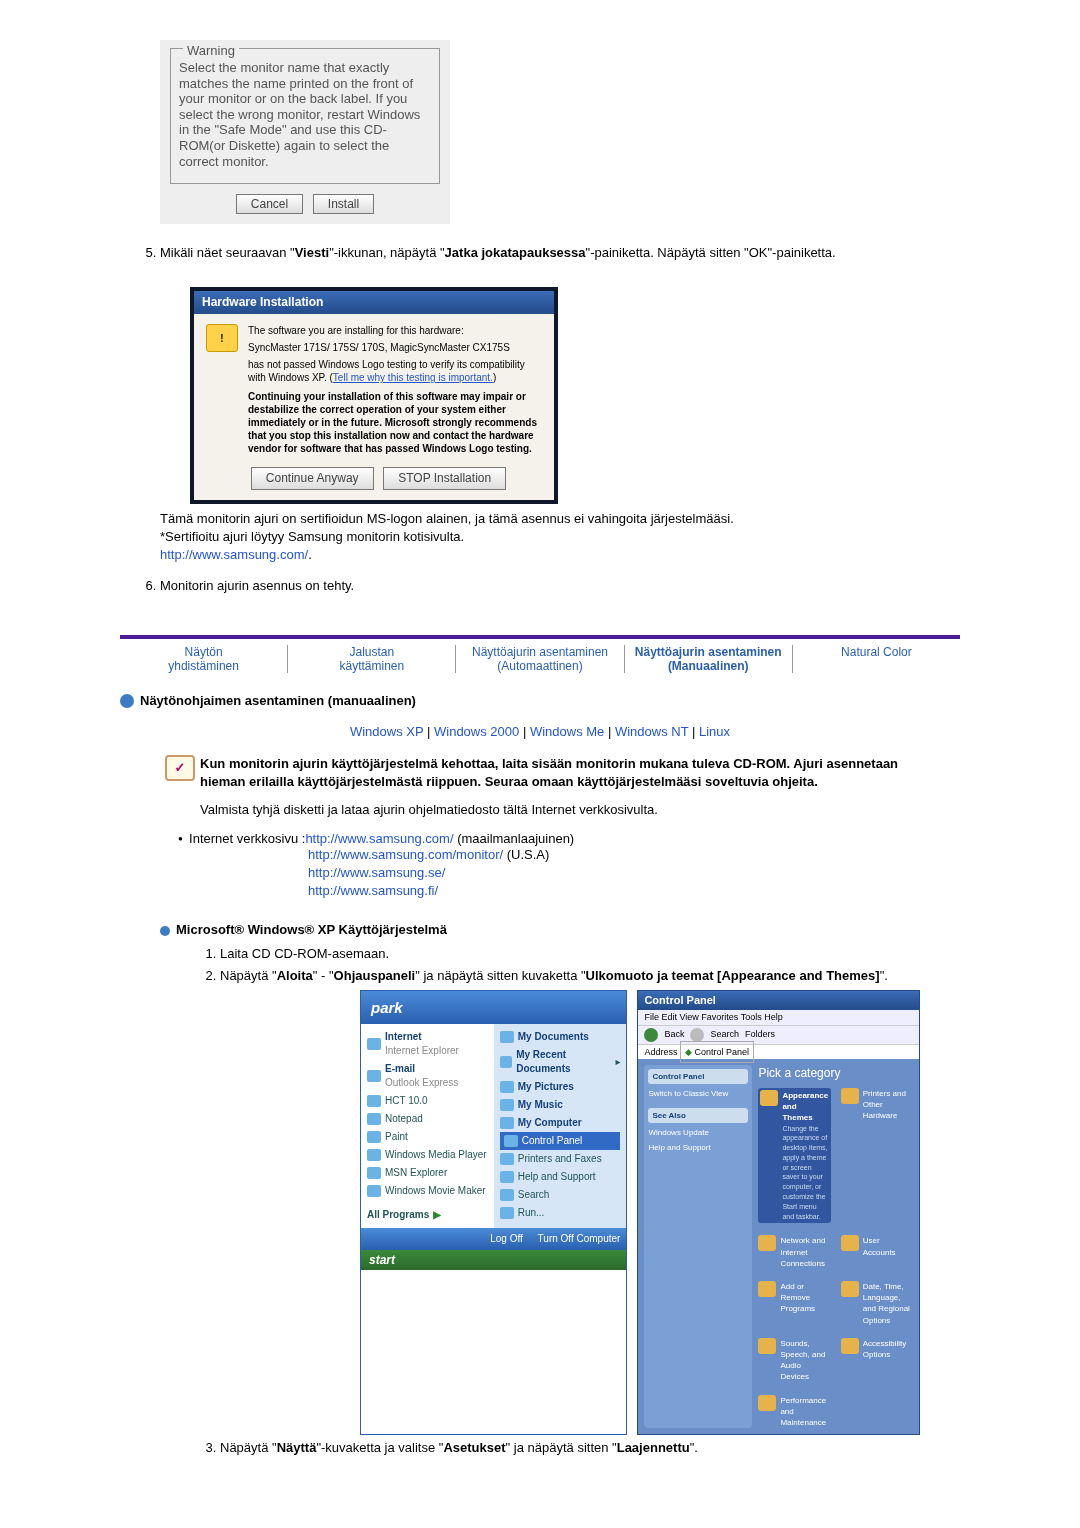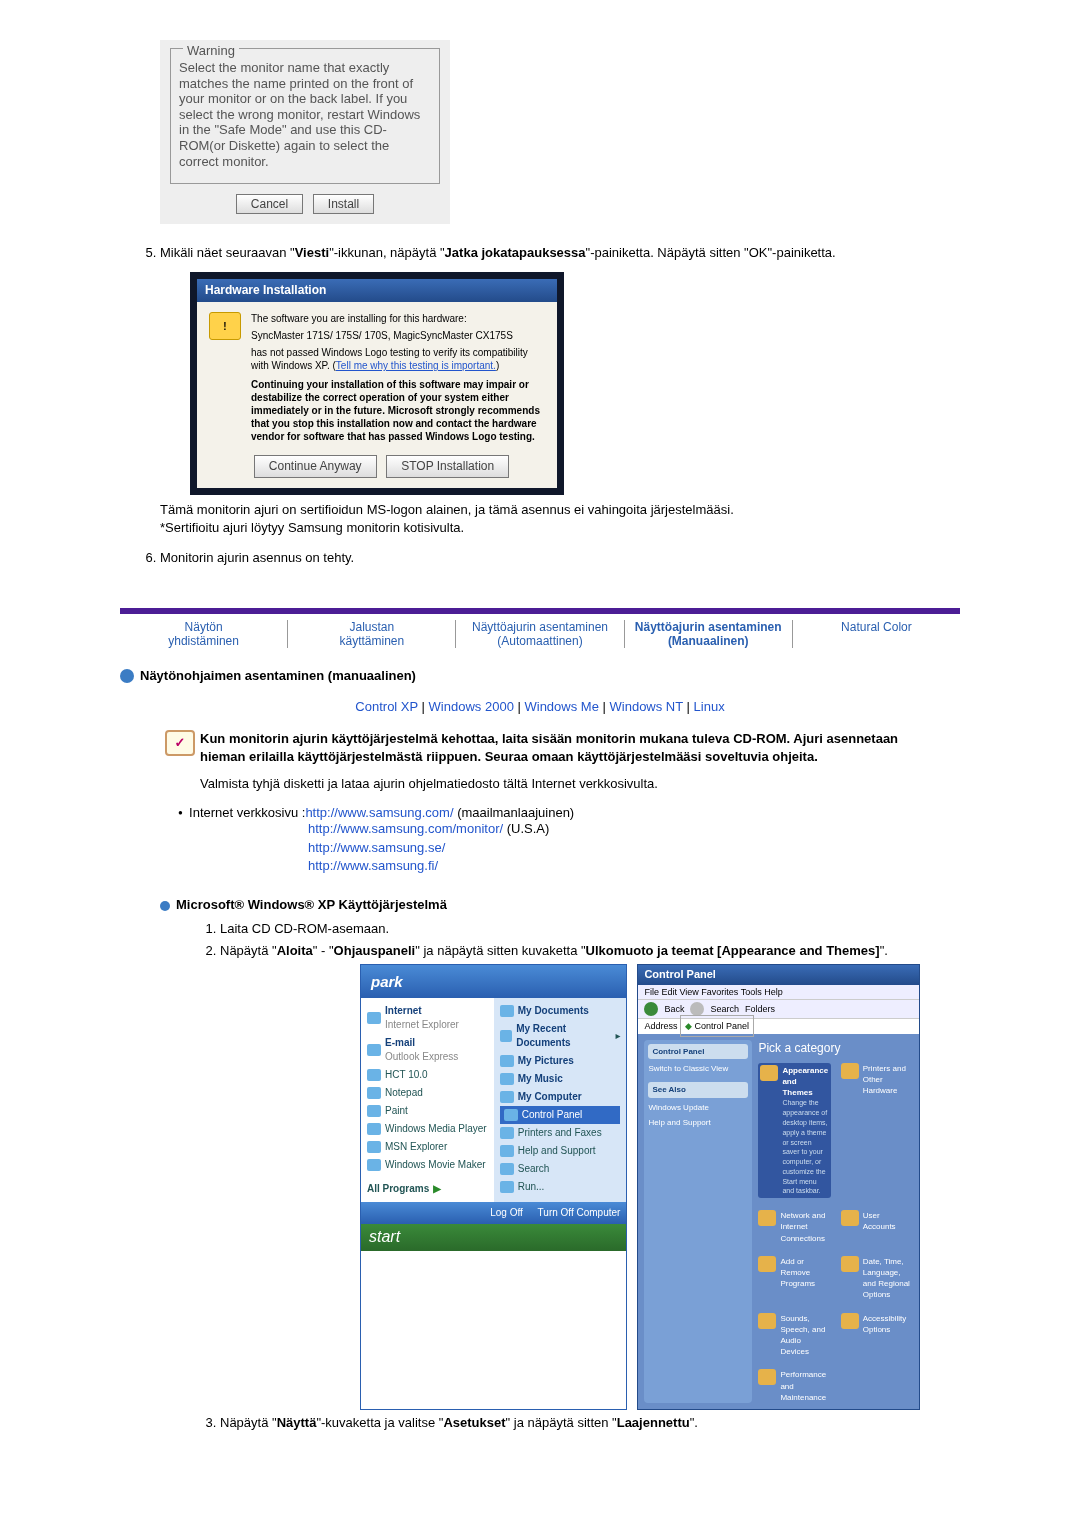--- a/index.html
+++ b/index.html
@@ -52,23 +52,23 @@
   }
   ol.main-list {
     margin: 20px 0 0 100px;
     padding: 0;
   }
   ol.main-list > li {
     margin-bottom: 12px;
     line-height: 1.4;
   }
   .hw-dialog {
-    margin: 10px 0 6px 30px;
+    margin: 25px 0 6px 30px;
     width: 360px;
-    border: 7px solid #0f172a;
+    border: 4px solid #0f172a;
     background: #f4f2ea;
   }
   .hw-title {
     background: linear-gradient(#3a6cb6,#234b8a);
     color: #fff;
     font-weight: bold;
     padding: 3px 8px;
     font-size: 12px;
   }
   .hw-body {
@@ -88,21 +88,21 @@
     flex:0 0 30px;
   }
   .hw-buttons {
     text-align: center;
     padding-bottom: 10px;
     padding-left: 9px;
   }
   .link-blue { color: #2255cc; }
   .tabs-row {
     margin: 40px 60px 0 60px;
-    border-top: 6px solid #4c1d95;
+    border-top: 4px solid #4c1d95;
     display:flex;
     justify-content: space-around;
     padding-top: 6px;
     font-size: 12px;
     text-align:center;
   }
   .tabs-row .tab {
     color: #2a5fb0;
     border-right: 1px solid #999;
     flex:1;
@@ -213,24 +213,24 @@
   .sm-sel { background:#316ac5; color:#fff; padding:2px 4px; }
   .sm-footer {
     background:linear-gradient(#4a8bd6,#2a5fb0);
     text-align:right;
     padding:4px 6px;
   }
   .sm-footer span { display:inline-block; color:#fff; font-size:10px; margin-left:6px; }
   .sm-startbar {
     background:linear-gradient(#3a8a3a,#2a6a2a);
     color:#fff;
-    font-weight:normal;
+    font-weight:bold;
     font-style:italic;
     padding:2px 8px;
-    font-size:16px;
+    font-size:12px;
   }
   .cpanel {
     width:370px;
     background:#6a8ec8;
     border:1px solid #234b8a;
     font-size:9px;
     color:#fff;
     position:relative;
   }
   .cp-title {
@@ -338,38 +338,39 @@
         </div>
       </div>
       <div class="hw-buttons">
         <span class="win-btn">Continue Anyway</span>
         <span class="win-btn">STOP Installation</span>
       </div>
     </div>
 
     <div>Tämä monitorin ajuri on sertifioidun MS-logon alainen, ja tämä asennus ei vahingoita järjestelmääsi.</div>
     <div>*Sertifioitu ajuri löytyy Samsung monitorin kotisivulta.</div>
+    <div><a class="link-blue" style="text-decoration:none;">http://www.samsung.com/</a><span>.</span></div>
   </li>
   <li>Monitorin ajurin asennus on tehty.</li>
 </ol>
 
 <div class="tabs-row">
   <div class="tab"><span>Näytön</span><br><span>yhdistäminen</span></div>
   <div class="tab"><span>Jalustan</span><br><span>käyttäminen</span></div>
   <div class="tab"><span>Näyttöajurin asentaminen</span><br><span>(Automaattinen)</span></div>
   <div class="tab tab-active"><span>Näyttöajurin asentaminen</span><br><span>(Manuaalinen)</span></div>
   <div class="tab">Natural Color</div>
 </div>
 
 <div class="section-head">
   <span class="globe"></span><span>Näytönohjaimen asentaminen (manuaalinen)</span>
 </div>
 
 <div class="os-links">
-  <a>Control XP</a> |
+  <a>Windows XP</a> |
   <a>Windows 2000</a> |
   <a>Windows Me</a> |
   <a>Windows NT</a> |
   <a>Linux</a>
 </div>
 
 <div class="note-row">
   <div class="note-icon"><span class="check-badge">✓</span></div>
   <div>
     <div class="note-text">Kun monitorin ajurin käyttöjärjestelmä kehottaa, laita sisään monitorin mukana tuleva CD-ROM. Ajuri asennetaan hieman erilailla käyttöjärjestelmästä riippuen. Seuraa omaan käyttöjärjestelmääsi soveltuvia ohjeita.</div>

